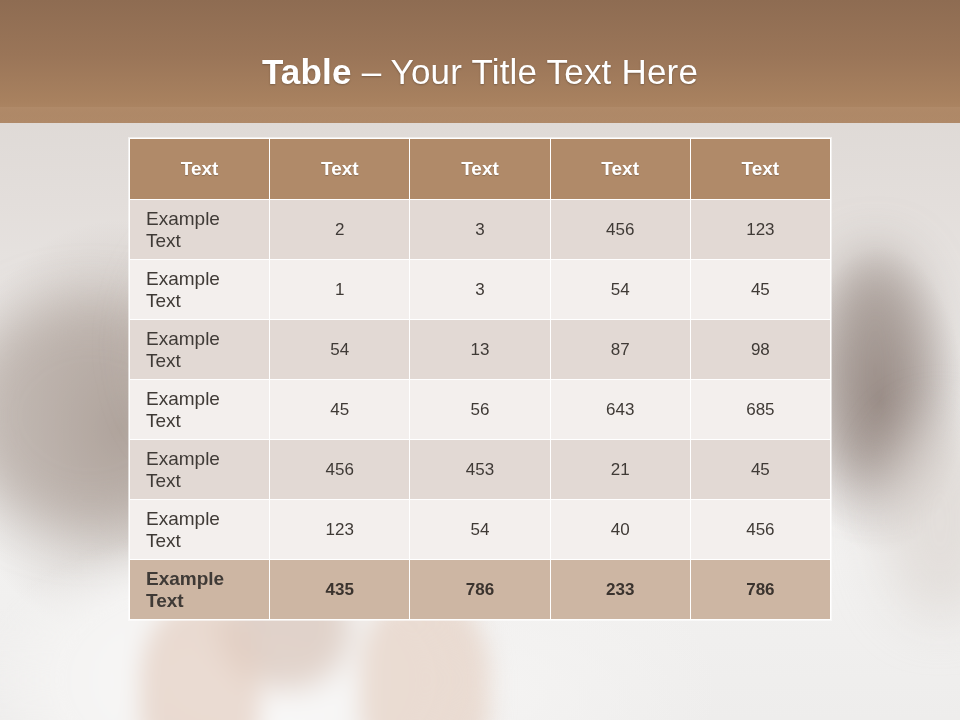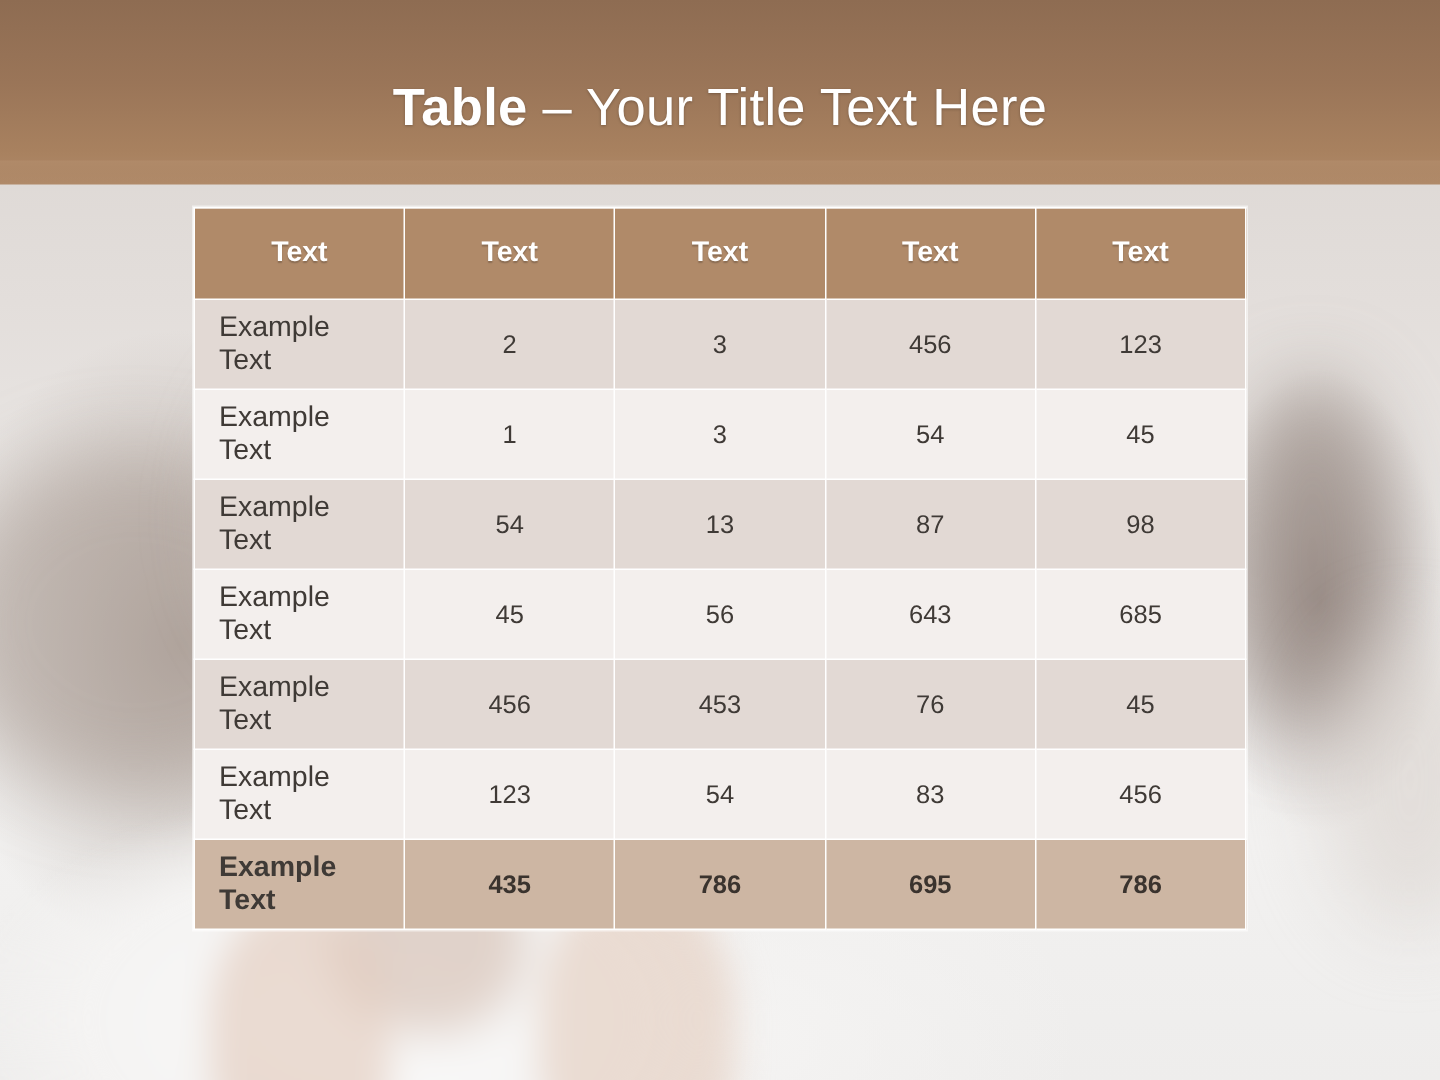--- a/index.html
+++ b/index.html
@@ -241,34 +241,34 @@
           <td class="label">Example Text</td>
           <td>45</td>
           <td>56</td>
           <td>643</td>
           <td>685</td>
         </tr>
         <tr class="odd">
           <td class="label">Example Text</td>
           <td>456</td>
           <td>453</td>
-          <td>76</td>
+          <td>21</td>
           <td>45</td>
         </tr>
         <tr class="even">
           <td class="label">Example Text</td>
           <td>123</td>
           <td>54</td>
-          <td>83</td>
+          <td>40</td>
           <td>456</td>
         </tr>
         <tr class="total">
           <td class="label">Example Text</td>
           <td>435</td>
           <td>786</td>
-          <td>695</td>
+          <td>233</td>
           <td>786</td>
         </tr>
       </tbody>
     </table>
   </div>
 
 </div>
 
 </body></html>

